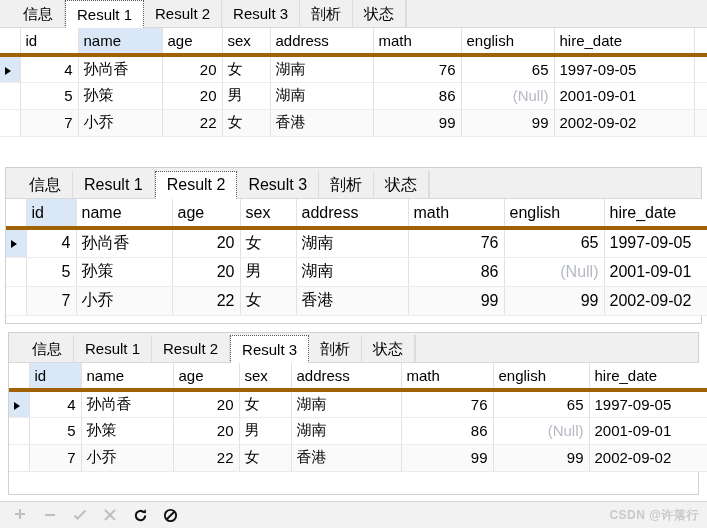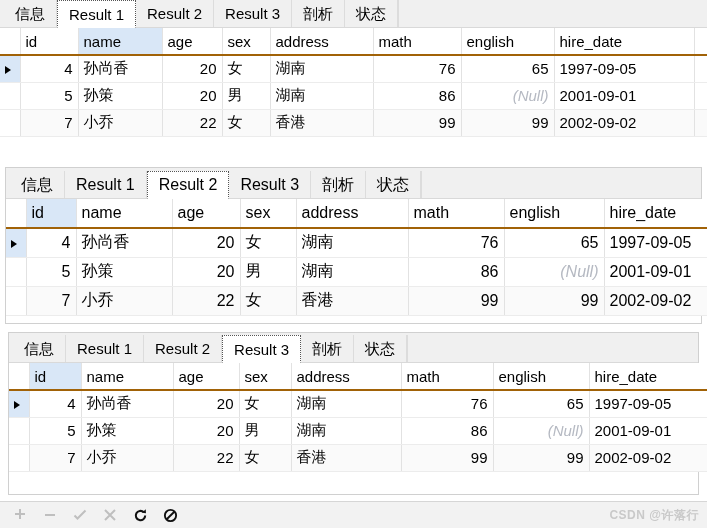--- a/index.html
+++ b/index.html
@@ -24,21 +24,21 @@
   }
 
   
   .tabstrip {
     display: flex;
     align-items: flex-end;
     background: #f0f0f0;
     border-bottom: 1px solid #d9d9d9;
     box-sizing: border-box;
     height: 28px;
-    padding-left: 4px;
+    padding-left: 12px;
     justify-content: center;
   }
   .tab {
     display: flex;
     align-items: center;
     justify-content: center;
     box-sizing: border-box;
     height: 27px;
     padding: 0 11px;
     background: #f0f0f0;
@@ -74,27 +74,27 @@
     padding: 0 5px;
     font-weight: normal;
     text-align: left;
     vertical-align: middle;
     white-space: nowrap;
     overflow: hidden;
     box-sizing: border-box;
   }
   .grid th {
     background: #ffffff;
-    border-bottom: 2px solid #a16207;
+    border-bottom: 4px solid #a16207;
   }
   .grid th.hl {
     background: #d9e7f7;
   }
   .grid td.num { text-align: right; }
-  .grid td.null { color: #b5b9c2; text-align: right; font-style: italic; }
+  .grid td.null { color: #b5b9c2; text-align: right; }
   .gutter {
     width: 20px;
     background: #ffffff;
     border-right: 1px solid #dcdcdc;
     padding: 0;
     text-align: center;
   }
   th.gutter { background: #ffffff; }
   td.gutter.current { background: #d9e7f7; }
   .rowmark {

